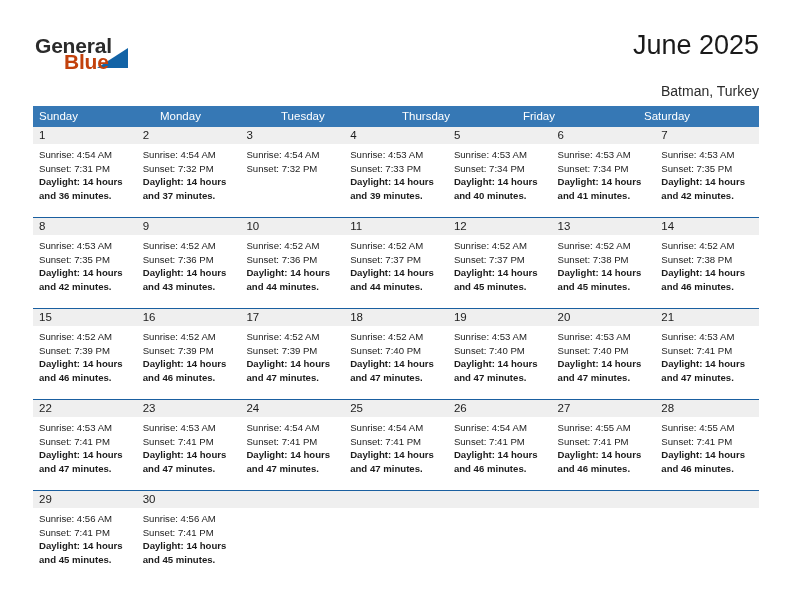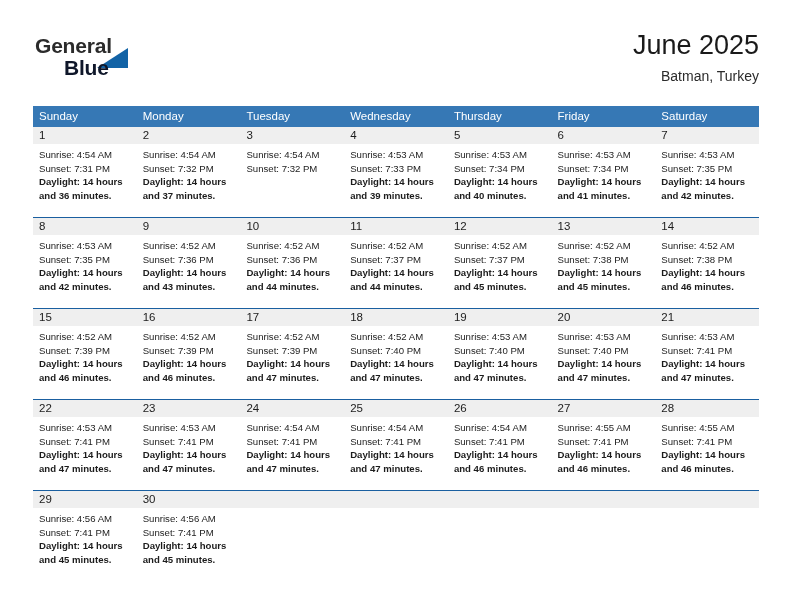--- a/index.html
+++ b/index.html
@@ -45,24 +45,24 @@
     left: 0;
     top: 0;
     font-size: 21px;
     letter-spacing: -0.2px;
     color: #2b2b2b;
     font-family: "Liberation Sans", sans-serif;
   }
   .logo-blue {
     position: absolute;
     left: 29px;
-    top: 22px;
+    top: 16px;
     font-size: 21px;
     letter-spacing: -0.2px;
-    color: #0f172a;
+    color: #c2410c;
     font-family: "Liberation Sans", sans-serif;
   }
   .logo-triangle {
     position: absolute;
     left: 62px;
     top: 14px;
     width: 0;
     height: 0;
     border-left: 31px solid transparent;
     border-bottom: 20px solid #1263a6;
@@ -77,21 +77,21 @@
   .cal-title {
     font-size: 27px;
     color: #1a1a1a;
     line-height: 34px;
     white-space: nowrap;
   }
   .cal-subtitle {
     font-size: 14px;
     color: #2b2b2b;
     line-height: 20px;
-    margin-top: 4px;
+    margin-top: 19px;
     white-space: nowrap;
   }
 
   
   .calendar {
     position: absolute;
     left: 33px;
     top: 106px;
     width: 726px;
   }
@@ -178,21 +178,20 @@
       <div class="cal-subtitle">Batman, Turkey</div>
     </div>
 
   </div>
 
   <div class="calendar">
     <div class="weekdays">
         <div class="weekday">Sunday</div>
         <div class="weekday">Monday</div>
         <div class="weekday">Tuesday</div>
-        <div class="weekday">Wednesday</div>
         <div class="weekday">Thursday</div>
         <div class="weekday">Friday</div>
         <div class="weekday">Saturday</div>
       </div>
     <div class="weeks">
         <div class="week first">
           <div class="day">
             <div class="day-number">1</div>
             <div class="day-info">
               <div>Sunrise: 4:54 AM</div>

